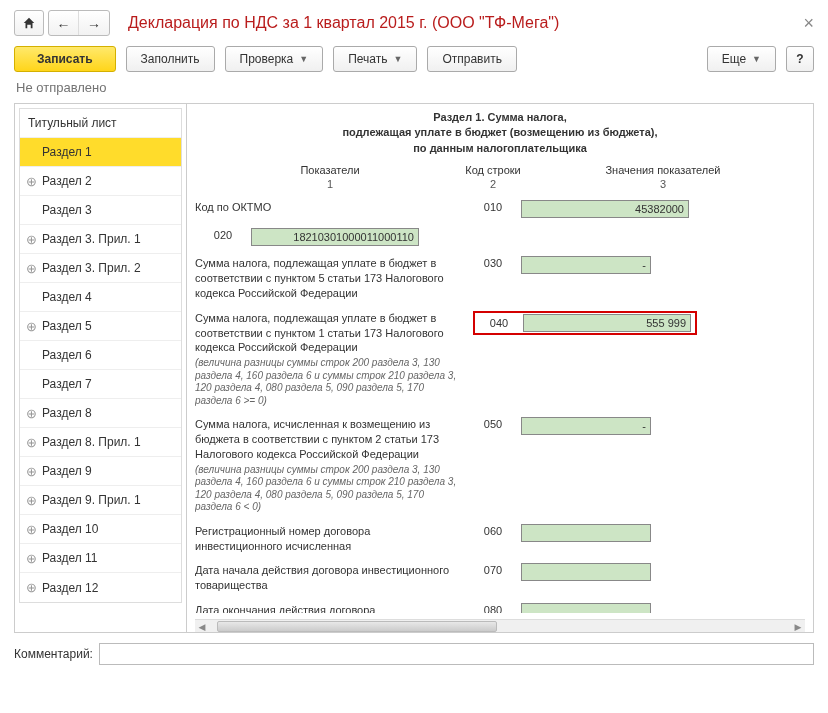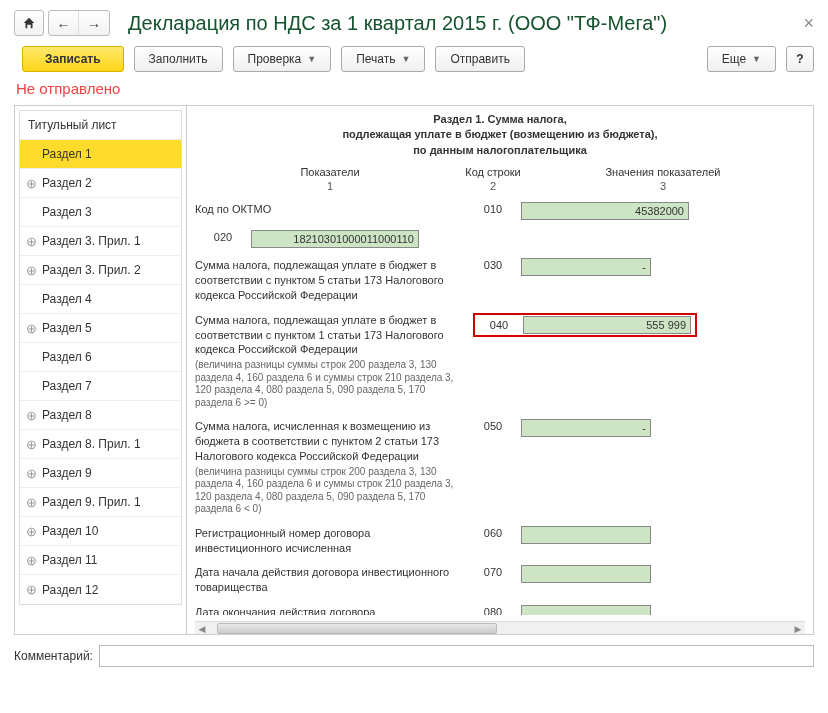--- a/index.html
+++ b/index.html
@@ -4,29 +4,29 @@
 <style>
 * { box-sizing: border-box; margin: 0; padding: 0; }
 body { font-family: Arial, sans-serif; font-size: 12px; color: #333; background: #fff; width: 828px; height: 713px; overflow: hidden; }
 .window { width: 828px; height: 713px; padding: 10px 14px; position: relative; }
 .titlebar { display: flex; align-items: center; margin-bottom: 10px; }
 .nav-group { display: flex; gap: 4px; margin-right: 18px; }
 .icon-btn { width: 30px; height: 26px; border: 1px solid #bbb; border-radius: 3px; background: linear-gradient(#fff,#f2f2f2); display: flex; align-items: center; justify-content: center; cursor: pointer; font-size: 14px; font-weight: bold; color: #333; }
 .nav-double { display: flex; border: 1px solid #bbb; border-radius: 3px; overflow: hidden; background: linear-gradient(#fff,#f2f2f2); }
 .nav-double .half { width: 30px; height: 24px; display: flex; align-items: center; justify-content: center; cursor: pointer; font-size: 14px; font-weight: bold; color: #333; }
 .nav-double .half:first-child { border-right: 1px solid #ddd; }
-.title { font-size: 20px; color: #14532d; flex: 1; white-space: nowrap; }
+.title { font-size: 16px; color: #b91c1c; flex: 1; white-space: nowrap; }
 .close-x { font-size: 18px; color: #888; cursor: pointer; margin-left: 10px; }
-.toolbar { display: flex; gap: 10px; margin-bottom: 8px; align-items: center; margin-left: 8px; }
+.toolbar { display: flex; gap: 10px; margin-bottom: 8px; align-items: center; }
 .btn { height: 26px; padding: 0 14px; border: 1px solid #aaa; border-radius: 3px; background: linear-gradient(#fff,#f0f0f0); display: inline-flex; align-items: center; font-size: 12px; cursor: pointer; }
 .btn.primary { background: linear-gradient(#ffe96b,#ffd51a); border-color: #d4b000; font-weight: bold; padding: 0 22px; }
 .btn .caret { margin-left: 6px; font-size: 9px; color: #666; }
 .toolbar-spacer { flex: 1; }
 .btn.sq { width: 28px; padding: 0; justify-content: center; font-weight: bold; }
-.status-bar { font-size: 15px; color: #ef4444; margin: 4px 0 8px 2px; }
+.status-bar { font-size: 13px; color: #737373; margin: 4px 0 8px 2px; }
 .main-area { display: flex; border: 1px solid #ccc; height: 530px; }
 .sidebar-wrap { width: 172px; border-right: 1px solid #ccc; padding: 4px; overflow-y: auto; }
 .sidebar { border: 1px solid #ddd; }
 .side-item { height: 29px; display: flex; align-items: center; padding: 0 6px 0 22px; border-bottom: 1px solid #eee; cursor: pointer; font-size: 12px; position: relative; }
 .side-item:last-child { border-bottom: none; }
 .side-item.first { padding-left: 8px; }
 .side-item.active { background: #ffdc2b; }
 .side-item .exp { position: absolute; left: 6px; color: #999; font-size: 13px; line-height: 1; }
 .content { flex: 1; padding: 6px 8px 0 8px; overflow: hidden; display: flex; flex-direction: column; }
 .content-inner { flex: 1; overflow: hidden; }
@@ -34,21 +34,21 @@
 .col-headers { display: flex; font-size: 11px; text-align: center; margin-bottom: 2px; }
 .col-headers .c1 { width: 270px; }
 .col-headers .c2 { width: 56px; }
 .col-headers .c3 { flex: 1; }
 .col-sub { display: flex; font-size: 11px; text-align: center; color: #555; margin-bottom: 10px; }
 .col-sub .c1 { width: 270px; }
 .col-sub .c2 { width: 56px; }
 .col-sub .c3 { flex: 1; }
 .row { display: flex; align-items: flex-start; margin-bottom: 10px; }
 .row .label { width: 270px; font-size: 11px; line-height: 1.35; padding-right: 6px; }
-.row .note { color: #666; font-size: 10px; line-height: 1.25; margin-top: 2px; }
+.row .note { font-style: italic; color: #666; font-size: 10px; line-height: 1.25; margin-top: 2px; }
 .row .code { width: 56px; text-align: center; font-size: 11px; padding-top: 1px; }
 .row .value { flex: 1; }
 .field { width: 130px; height: 18px; border: 1px solid #888; background: #cde5c5; font-size: 11px; padding: 0 4px; display: inline-flex; align-items: center; justify-content: flex-end; }
 .field.wide { width: 168px; }
 .field.right { justify-content: flex-end; }
 .field.dash { justify-content: flex-end; color: #333; }
 .hl-box { display: inline-flex; align-items: center; padding: 1px 4px; border: 2px solid #d40000; }
 .hl-box .field { margin-left: 4px; padding-left: 20px; }
 .scroll-h { height: 13px; background: #f0f0f0; border-top: 1px solid #ddd; position: relative; margin-top: 6px; }
 .scroll-h .thumb { position: absolute; left: 22px; top: 1px; height: 11px; width: 280px; background: linear-gradient(#e8e8e8, #cbcbcb); border: 1px solid #bbb; border-radius: 2px; }

